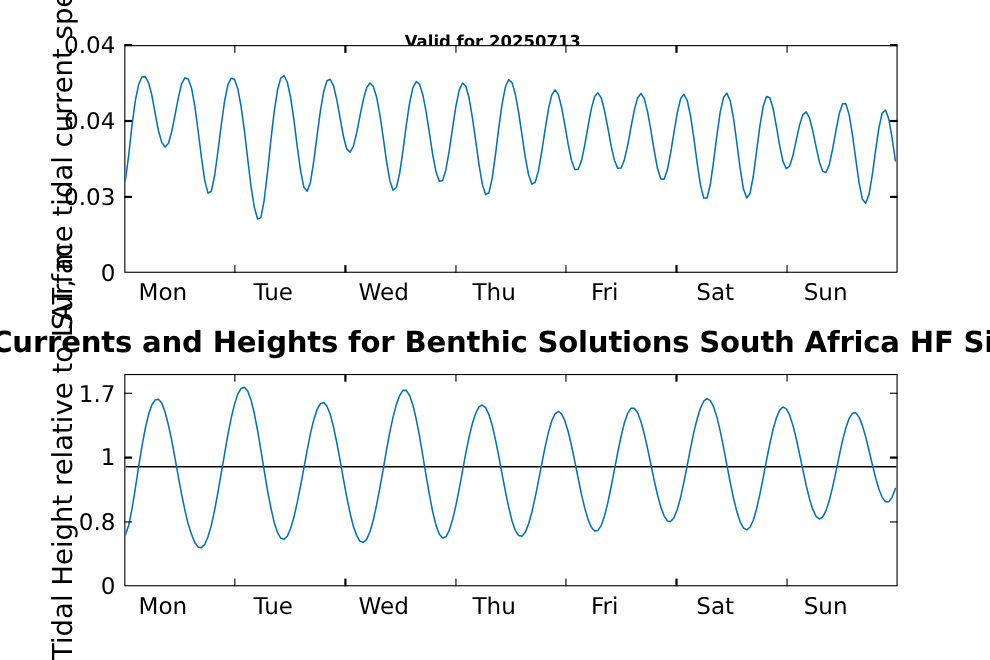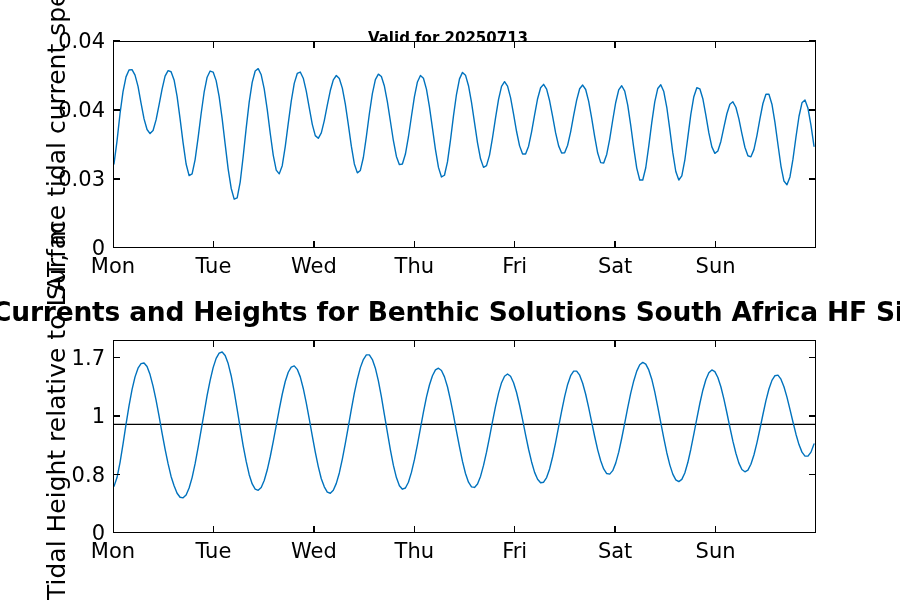--- a/index.html
+++ b/index.html
@@ -49,20 +49,21 @@
 
   
   .xticklabel {
     position: absolute;
     font-size: 21px;
     color: #000;
     text-align: center;
     white-space: nowrap;
     transform: translateX(-50%);
     font-family: "DejaVu Sans", sans-serif;
+    margin-left: 35px;
   }
   .yticklabel {
     position: absolute;
     font-size: 21px;
     color: #000;
     text-align: right;
     white-space: nowrap;
     transform: translateY(-50%);
     font-family: "DejaVu Sans", sans-serif;
   }

